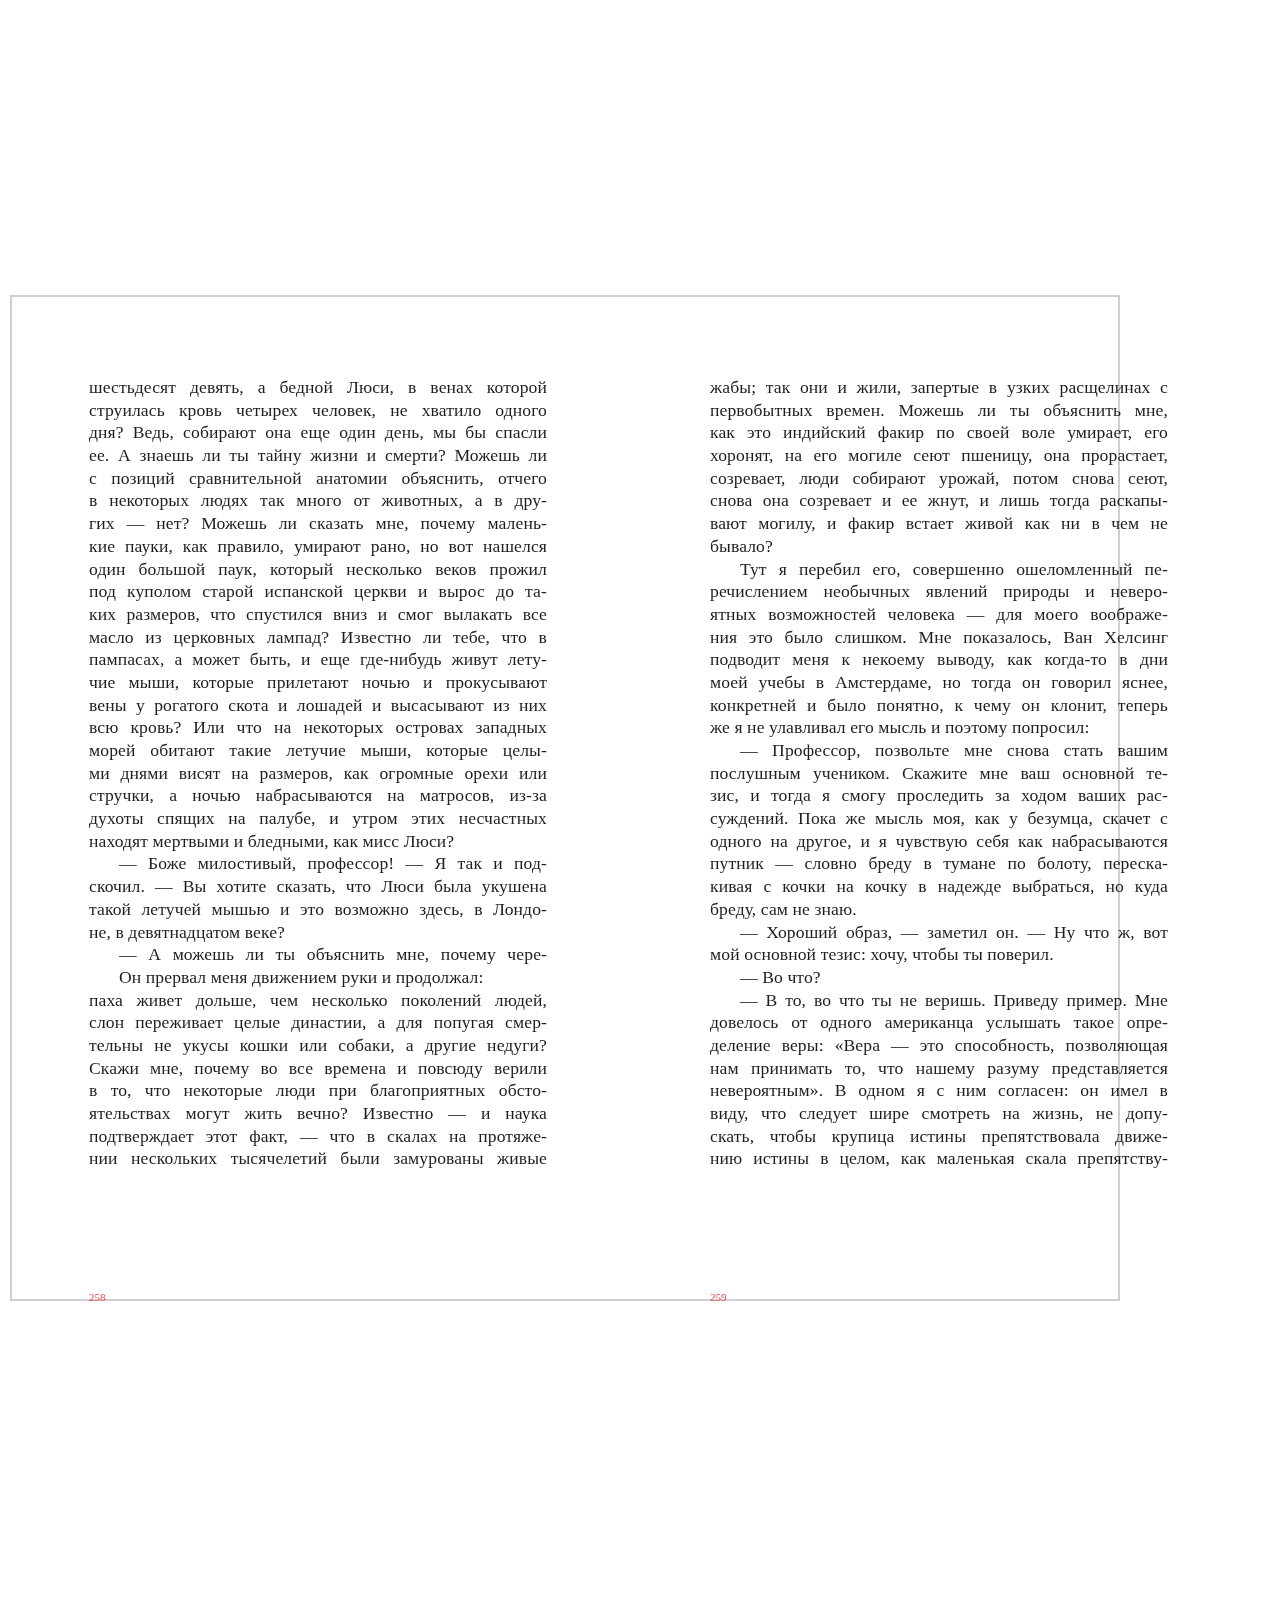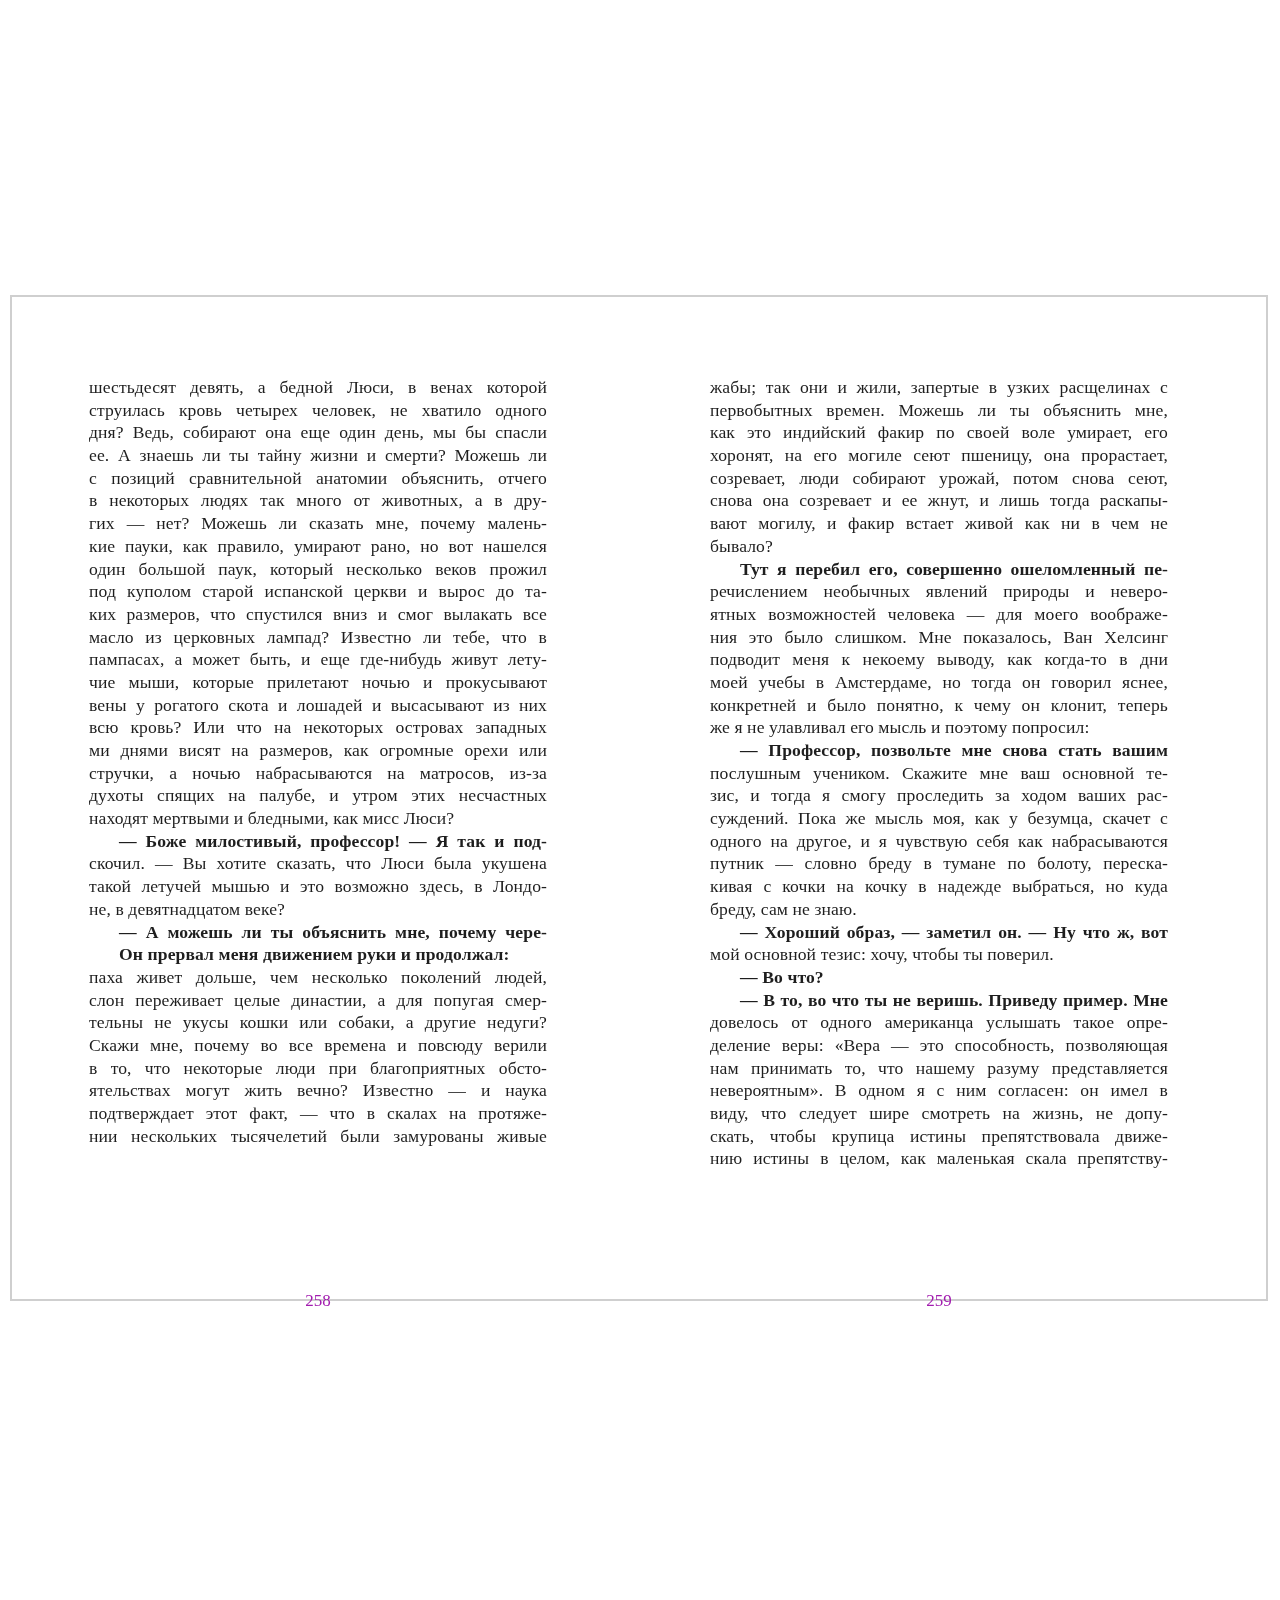--- a/index.html
+++ b/index.html
@@ -12,21 +12,21 @@
       height: 1600px;
       position: relative;
       overflow: hidden;
       font-family: "Liberation Serif", "DejaVu Serif", serif;
       color: #1e1e1e;
     }
     .spread {
       position: absolute;
       left: 10px;
       top: 295px;
-      width: 1258px;
+      width: 1110px;
       height: 1006px;
       border: 2px solid #cfcfcf;
       background: #ffffff;
       box-sizing: border-box;
     }
     .page {
       position: absolute;
       top: 79px;
       width: 458px;
     }
@@ -43,29 +43,27 @@
       white-space: nowrap;
       text-align: justify;
       text-align-last: justify;
       height: 22.7px;
     }
     .line.last {
       text-align-last: left;
     }
     .line.indent {
       padding-left: 30px;
-      font-weight: bold;
     }
     .page-number {
       position: absolute;
       top: 915px;
       width: 458px;
-      text-align: center;
-      font-size: 17px;
-      color: #a21caf;
+      font-size: 11px;
+      color: #ef4444;
     }
     .page.left .page-number { left: 0; }
     .page.right .page-number { left: 0; }
   </style>
 </head>
 <body>
 
 <div class="spread">
   <div class="page left">
     <div class="text-block" id="left-text">
@@ -78,20 +76,21 @@
         <span class="line">гих — нет? Можешь ли сказать мне, почему малень-</span>
         <span class="line">кие пауки, как правило, умирают рано, но вот нашелся</span>
         <span class="line">один большой паук, который несколько веков прожил</span>
         <span class="line">под куполом старой испанской церкви и вырос до та-</span>
         <span class="line">ких размеров, что спустился вниз и смог вылакать все</span>
         <span class="line">масло из церковных лампад? Известно ли тебе, что в</span>
         <span class="line">пампасах, а может быть, и еще где-нибудь живут лету-</span>
         <span class="line">чие мыши, которые прилетают ночью и прокусывают</span>
         <span class="line">вены у рогатого скота и лошадей и высасывают из них</span>
         <span class="line">всю кровь? Или что на некоторых островах западных</span>
+        <span class="line">морей обитают такие летучие мыши, которые целы-</span>
         <span class="line">ми днями висят на размеров, как огромные орехи или</span>
         <span class="line">стручки, а ночью набрасываются на матросов, из-за</span>
         <span class="line">духоты спящих на палубе, и утром этих несчастных</span>
         <span class="line last">находят мертвыми и бледными, как мисс Люси?</span>
         <span class="line indent">— Боже милостивый, профессор! — Я так и под-</span>
         <span class="line">скочил. — Вы хотите сказать, что Люси была укушена</span>
         <span class="line">такой летучей мышью и это возможно здесь, в Лондо-</span>
         <span class="line last">не, в девятнадцатом веке?</span>
         <span class="line indent">— А можешь ли ты объяснить мне, почему чере-</span>
         <span class="line indent last">Он прервал меня движением руки и продолжал:</span>

